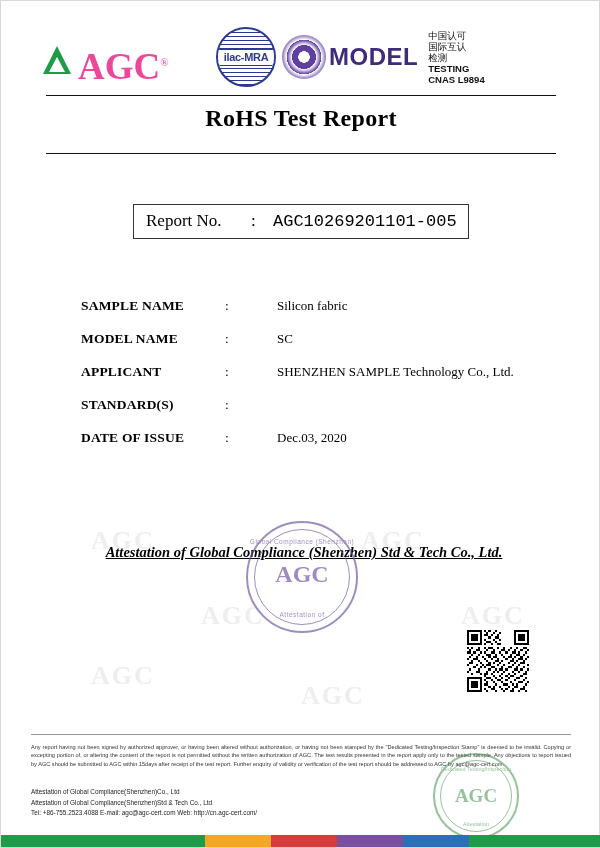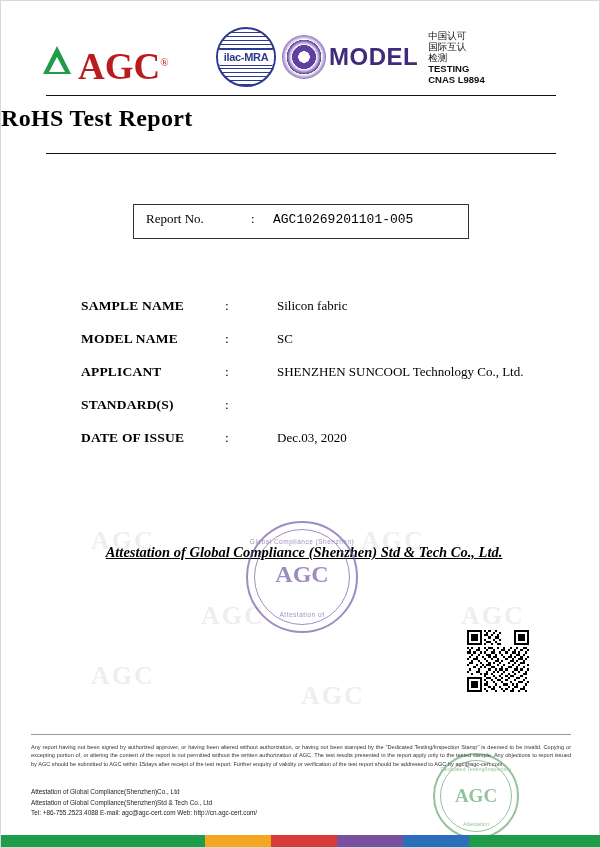--- a/index.html
+++ b/index.html
@@ -64,21 +64,21 @@
     border-left: 8px solid transparent;
     border-right: 8px solid transparent;
     border-bottom: 15px solid #ffffff;
   }
   .agc-text {
     font-family: "Liberation Serif", serif;
     font-size: 37px;
     font-weight: bold;
     letter-spacing: 0px;
     line-height: 34px;
-    color: #b91c1c;
+    color: #ec4899;
   }
   .agc-reg {
     font-size: 11px;
     vertical-align: super;
     font-weight: normal;
   }
 
   
   .accred {
     position: absolute;
@@ -148,20 +148,21 @@
     border-top: 1px solid #111;
   }
   .rule-top { top: 94px; }
   .rule-bottom { top: 152px; }
 
   .title {
     position: absolute;
     top: 104px;
     left: 0;
     width: 600px;
+    text-align: center;
     font-family: "Liberation Serif", serif;
     font-size: 24px;
     font-weight: bold;
     letter-spacing: 0.3px;
   }
 
   
   .report-box {
     position: absolute;
     left: 132px;
@@ -169,21 +170,21 @@
     width: 336px;
     height: 35px;
     border: 1px solid #333;
     box-sizing: border-box;
   }
   .report-row {
     position: absolute;
     top: 210px;
     left: 145px;
     width: 330px;
-    font-size: 13px;
+    font-size: 17px;
     display: flex;
     align-items: center;
   }
   .report-label { width: 105px; }
   .report-colon { width: 22px; }
   .report-value { font-family: Liberation Mono, monospace; }
 
   
   .fields {
     position: absolute;
@@ -417,21 +418,21 @@
       <div class="field-value">Silicon fabric</div>
     </div>
     <div class="field-row">
       <div class="field-label">MODEL NAME</div>
       <div class="field-colon">:</div>
       <div class="field-value">SC</div>
     </div>
     <div class="field-row">
       <div class="field-label">APPLICANT</div>
       <div class="field-colon">:</div>
-      <div class="field-value">SHENZHEN  SUNCOOL  Technology Co., Ltd.</div>
+      <div class="field-value">SHENZHEN  SAMPLE  Technology Co., Ltd.</div>
     </div>
     <div class="field-row">
       <div class="field-label">STANDARD(S)</div>
       <div class="field-colon">:</div>
     </div>
     <div class="field-row">
       <div class="field-label">DATE OF ISSUE</div>
       <div class="field-colon">:</div>
       <div class="field-value">Dec.03, 2020</div>
     </div>

